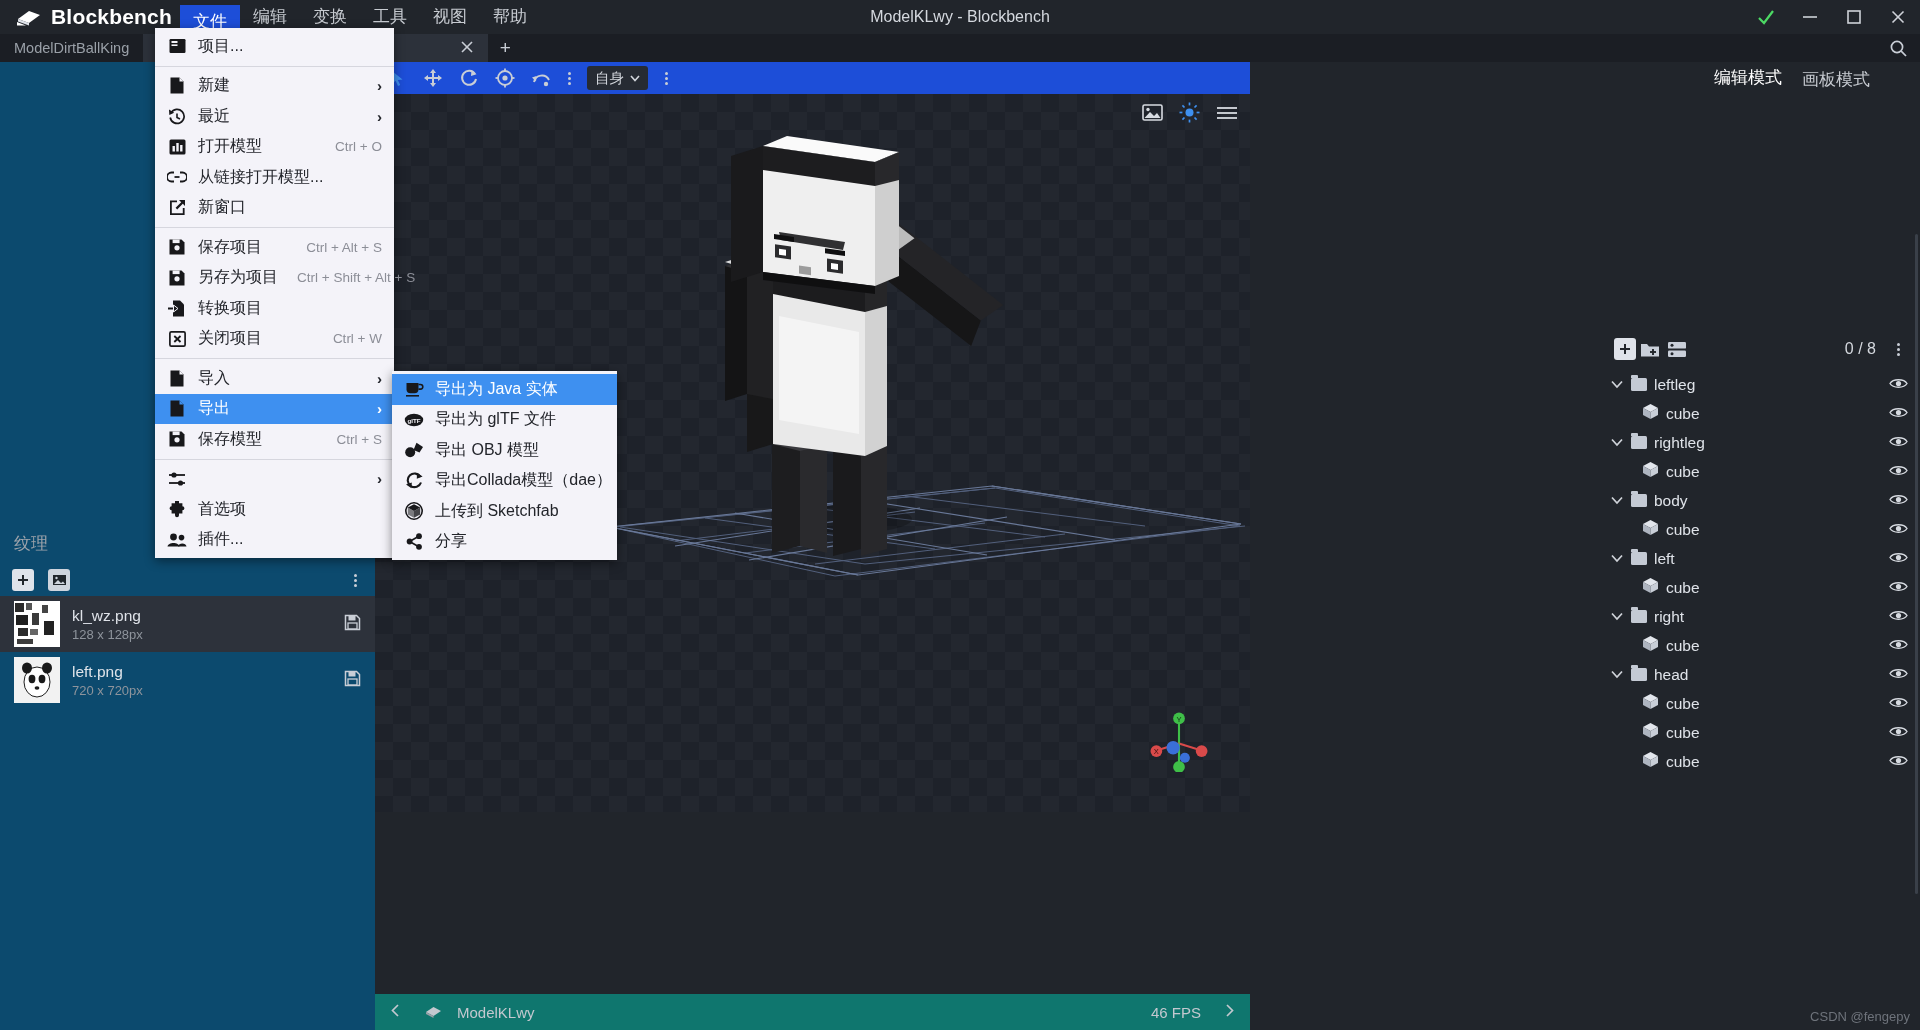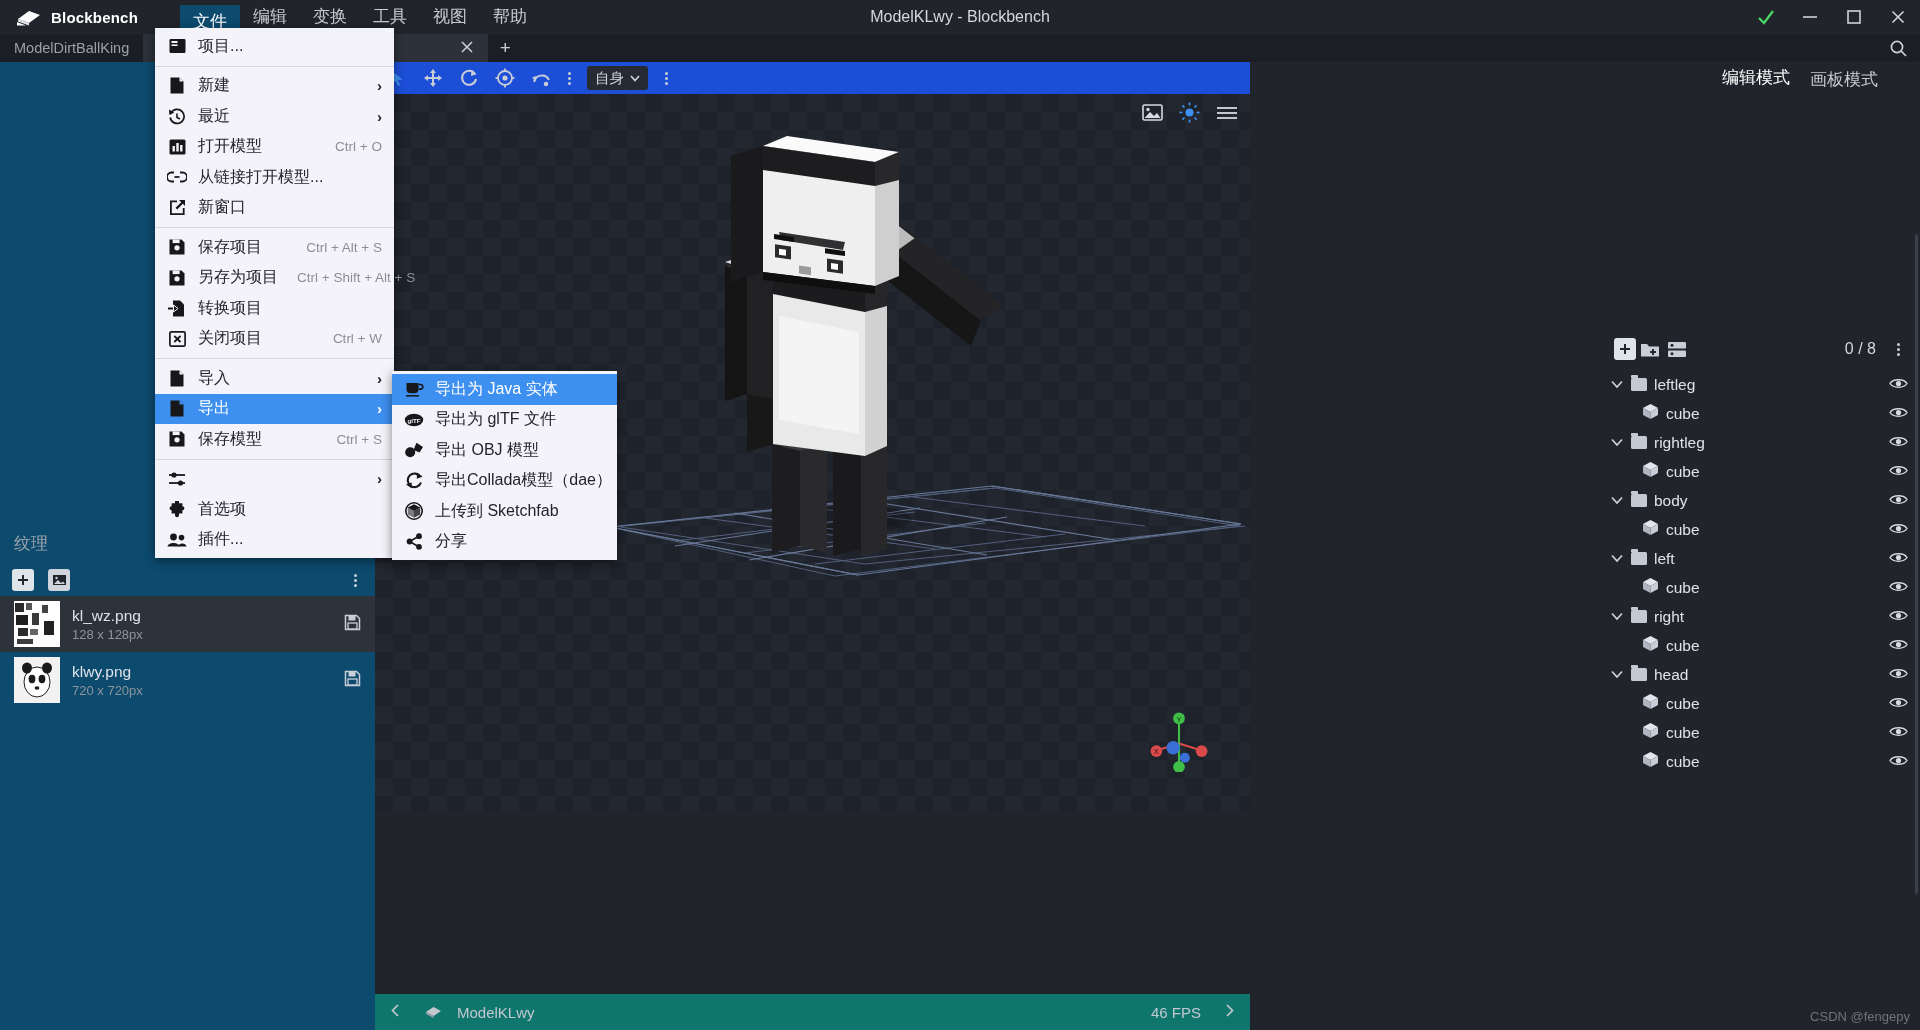--- a/index.html
+++ b/index.html
@@ -13,27 +13,27 @@
   }
   #app { position: relative; width: 1920px; height: 1030px; }
 
   
   .titlebar {
     position: absolute; left:0; top:0; width:1920px; height:34px;
     background:#21252b; display:flex; align-items:center;
   }
   .brand { display:flex; align-items:center; gap:9px; padding-left:16px; width:180px;}
   .brand-logo { width:26px; height:18px; position:relative; }
-  .brand-name { color:#fff; font-size:15px; font-weight:600; letter-spacing:.2px; }
+  .brand-name { color:#fff; font-size:21px; font-weight:600; letter-spacing:.2px; }
   .menubar { display:flex; align-items:center; height:34px; }
   .menu-title {
     padding:0 13px; height:34px; line-height:34px; font-size:17px;
     color:#c7cbd1; cursor:default; white-space:nowrap;
   }
-  .menu-title.active { background:#0c4a6e; color:#fff;margin-top:9px; }
+  .menu-title.active { background:#1d4ed8; color:#fff;margin-top:9px; }
   .win-title {
     position:absolute; left:0; right:0; text-align:center; font-size:16px;
     color:#d4d8de; pointer-events:none; line-height:34px;
   }
   .win-ctrls { position:absolute; right:0; top:0; height:34px; display:flex; align-items:center; z-index:5;}
   .win-btn { width:44px; height:34px; display:flex; align-items:center; justify-content:center; color:#cfd3d9; }
   .win-btn.check { color:#4CD964; }
   .win-btn svg { display:block; }
 
   
@@ -57,21 +57,21 @@
   }
   .tbtn { width:32px;height:28px;display:flex;align-items:center;justify-content:center;color:#c9ced6;}
   .tbtn.active { color:#3e90f0; }
   .tsel {
     display:flex;align-items:center;gap:6px;height:24px;padding:0 8px;margin-left:6px;
     background:#262b33;border-radius:3px;font-size:14.5px;color:#d2d6dc;
   }
   .dots { width:16px; display:flex; flex-direction:column; align-items:center; gap:2px; }
   .dots i { width:3px;height:3px;border-radius:50%;background:#c9ced6; display:block;}
 
-  .modebar { position:absolute; right:0; top:62px; width:auto; height:34px;
+  .modebar { position:absolute; right:8px; top:62px; width:auto; height:34px;
      display:flex; align-items:flex-end; gap:0; padding-right:32px; }
   .mode { font-size:17px; color:#c7cbd1; padding:0 10px 5px 10px; }
   .mode.sel { color:#fff; border-bottom:2px solid #3e90f0; }
 
   
   .leftpanel { position:absolute; left:0; top:62px; width:375px; bottom:0; background:#0c4a6e; }
   .panel-head {
     display:flex; align-items:center; height:42px; padding:0 14px;
     font-size:17px; color:#9da3ab;
   }
@@ -288,21 +288,21 @@
         <rect width="46" height="46" fill="#f2f2f2"></rect>
         <ellipse cx="23" cy="25" rx="13" ry="15" fill="#ffffff" stroke="#1e1e1e" stroke-width="1"></ellipse>
         <ellipse cx="13" cy="11" rx="5" ry="5.5" fill="#1a1a1a"></ellipse>
         <ellipse cx="33" cy="11" rx="5" ry="5.5" fill="#1a1a1a"></ellipse>
         <ellipse cx="18" cy="22" rx="3.4" ry="4.2" fill="#1a1a1a"></ellipse>
         <ellipse cx="28" cy="22" rx="3.4" ry="4.2" fill="#1a1a1a"></ellipse>
         <ellipse cx="23" cy="31" rx="2.4" ry="1.8" fill="#1a1a1a"></ellipse>
       </svg>
     </span>
     <span class="tex-meta">
-      <span class="tex-name">klwy.png</span>
+      <span class="tex-name">left.png</span>
       <span class="tex-size">720 x 720px</span>
     </span>
     <span class="tex-save">
       <svg width="17" height="17" viewBox="0 0 17 17">
             <path d="M1.5 1.5 h11 l3 3 v11 h-14 Z" fill="none" stroke="#c9ced6" stroke-width="1.5"></path>
             <rect x="4.5" y="1.5" width="7" height="5" fill="#c9ced6"></rect>
             <rect x="4" y="9" width="9" height="6" fill="none" stroke="#c9ced6" stroke-width="1.3"></rect>
           </svg>
     </span>
   </div>

